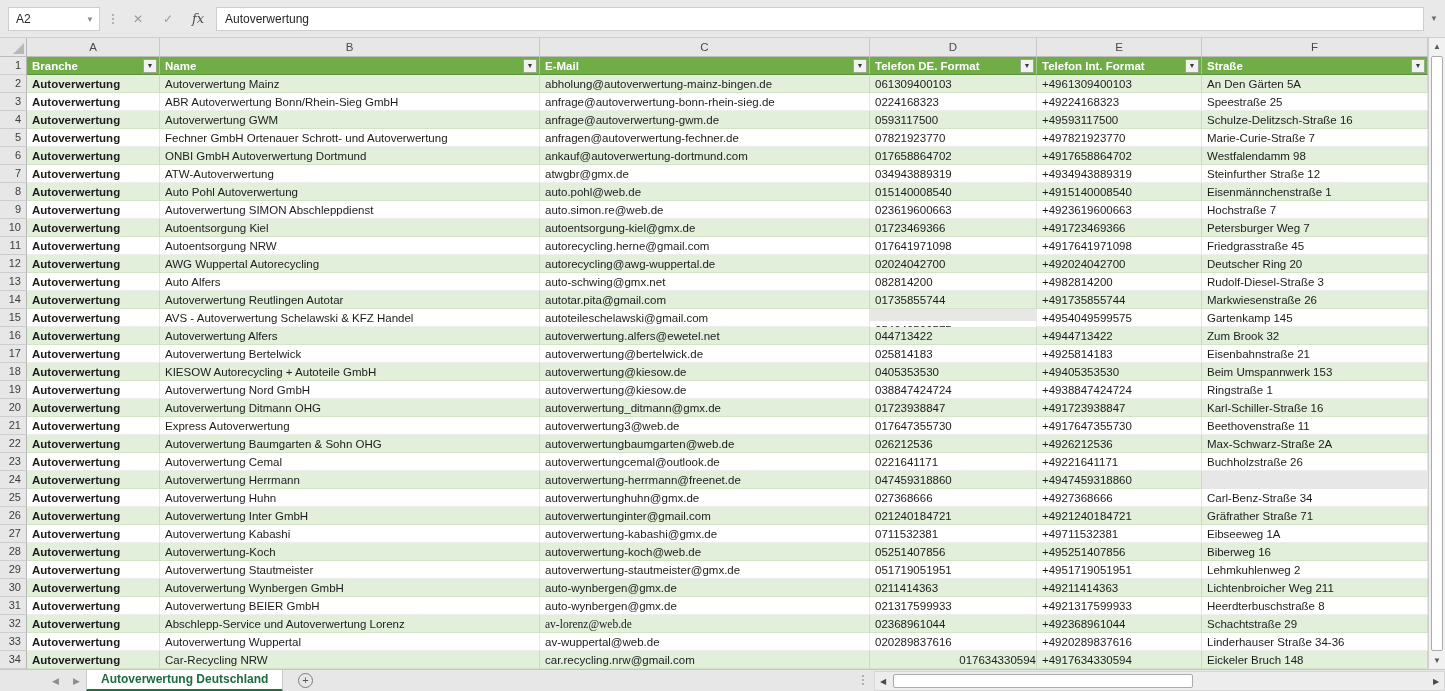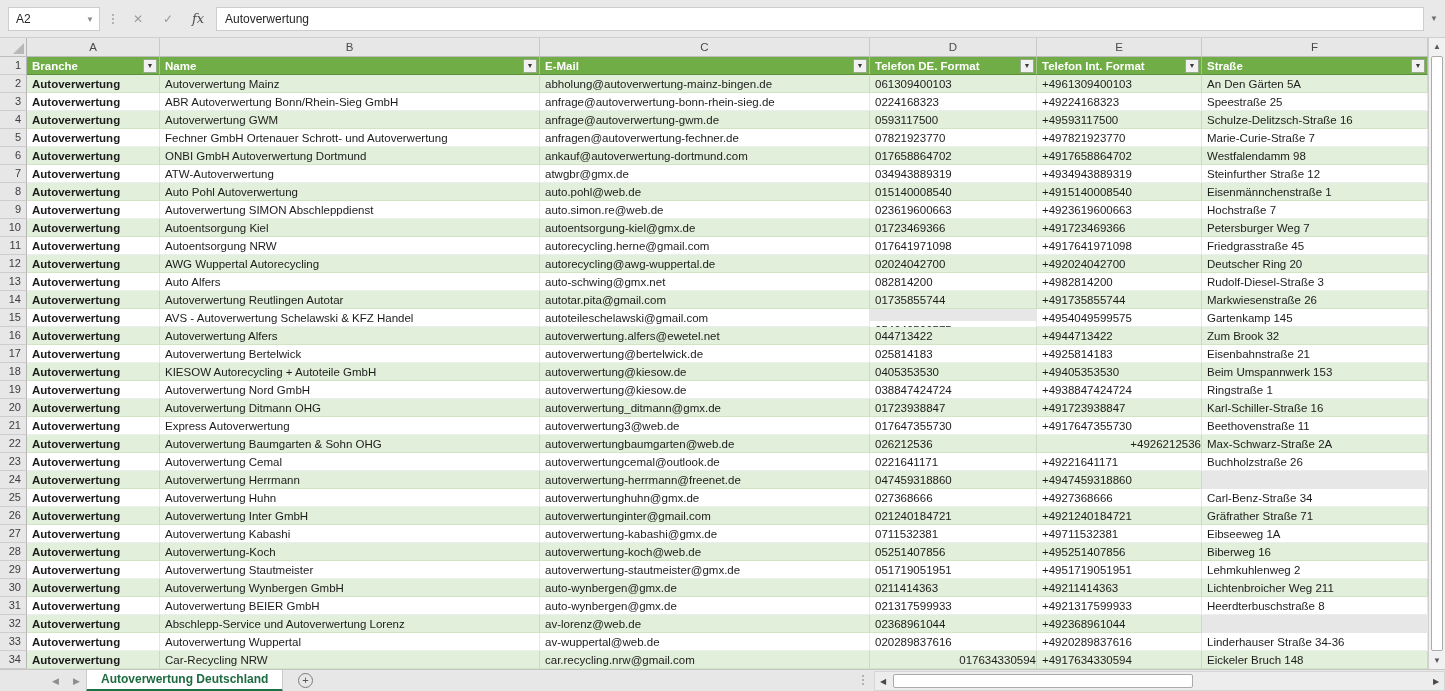--- a/index.html
+++ b/index.html
@@ -312,21 +312,21 @@
         <div class="cell col-phone_de" style="width: 167px;">017647355730</div>
         <div class="cell col-phone_int" style="width: 165px;">+4917647355730</div>
         <div class="cell col-street" style="width: 226px;">Beethovenstraße 11</div>
       </div>
       <div class="row band">
         <div class="rh">22</div>
         <div class="cell col-branche" style="width: 133px;">Autoverwertung</div>
         <div class="cell col-name" style="width: 380px;">Autoverwertung Baumgarten &amp; Sohn OHG</div>
         <div class="cell col-email" style="width: 330px;">autoverwertungbaumgarten@web.de</div>
         <div class="cell col-phone_de" style="width: 167px;">026212536</div>
-        <div class="cell col-phone_int" style="width: 165px; text-align: right;">+4926212536</div>
+        <div class="cell col-phone_int" style="width: 165px;">+4926212536</div>
         <div class="cell col-street" style="width: 226px;">Max-Schwarz-Straße 2A</div>
       </div>
       <div class="row plain">
         <div class="rh">23</div>
         <div class="cell col-branche" style="width: 133px;">Autoverwertung</div>
         <div class="cell col-name" style="width: 380px;">Autoverwertung Cemal</div>
         <div class="cell col-email" style="width: 330px;">autoverwertungcemal@outlook.de</div>
         <div class="cell col-phone_de" style="width: 167px;">0221641171</div>
         <div class="cell col-phone_int" style="width: 165px;">+49221641171</div>
         <div class="cell col-street" style="width: 226px;">Buchholzstraße 26</div>
@@ -399,23 +399,24 @@
         <div class="cell col-name" style="width: 380px;">Autoverwertung BEIER GmbH</div>
         <div class="cell col-email" style="width: 330px;">auto-wynbergen@gmx.de</div>
         <div class="cell col-phone_de" style="width: 167px;">021317599933</div>
         <div class="cell col-phone_int" style="width: 165px;">+4921317599933</div>
         <div class="cell col-street" style="width: 226px;">Heerdterbuschstraße 8</div>
       </div>
       <div class="row band">
         <div class="rh">32</div>
         <div class="cell col-branche" style="width: 133px;">Autoverwertung</div>
         <div class="cell col-name" style="width: 380px;">Abschlepp-Service und Autoverwertung Lorenz</div>
-        <div class="cell col-email" style="width: 330px;">av-lorenz@web.de</div>
+        <div class="cell col-email" style="width: 330px; font-family: Liberation Serif, serif;">av-lorenz@web.de</div>
         <div class="cell col-phone_de" style="width: 167px;">02368961044</div>
         <div class="cell col-phone_int" style="width: 165px;">+492368961044</div>
+        <div class="cell col-street" style="width: 226px;">Schachtstraße 29</div>
       </div>
       <div class="row plain">
         <div class="rh">33</div>
         <div class="cell col-branche" style="width: 133px;">Autoverwertung</div>
         <div class="cell col-name" style="width: 380px;">Autoverwertung Wuppertal</div>
         <div class="cell col-email" style="width: 330px;">av-wuppertal@web.de</div>
         <div class="cell col-phone_de" style="width: 167px;">020289837616</div>
         <div class="cell col-phone_int" style="width: 165px;">+4920289837616</div>
         <div class="cell col-street" style="width: 226px;">Linderhauser Straße 34-36</div>
       </div>

